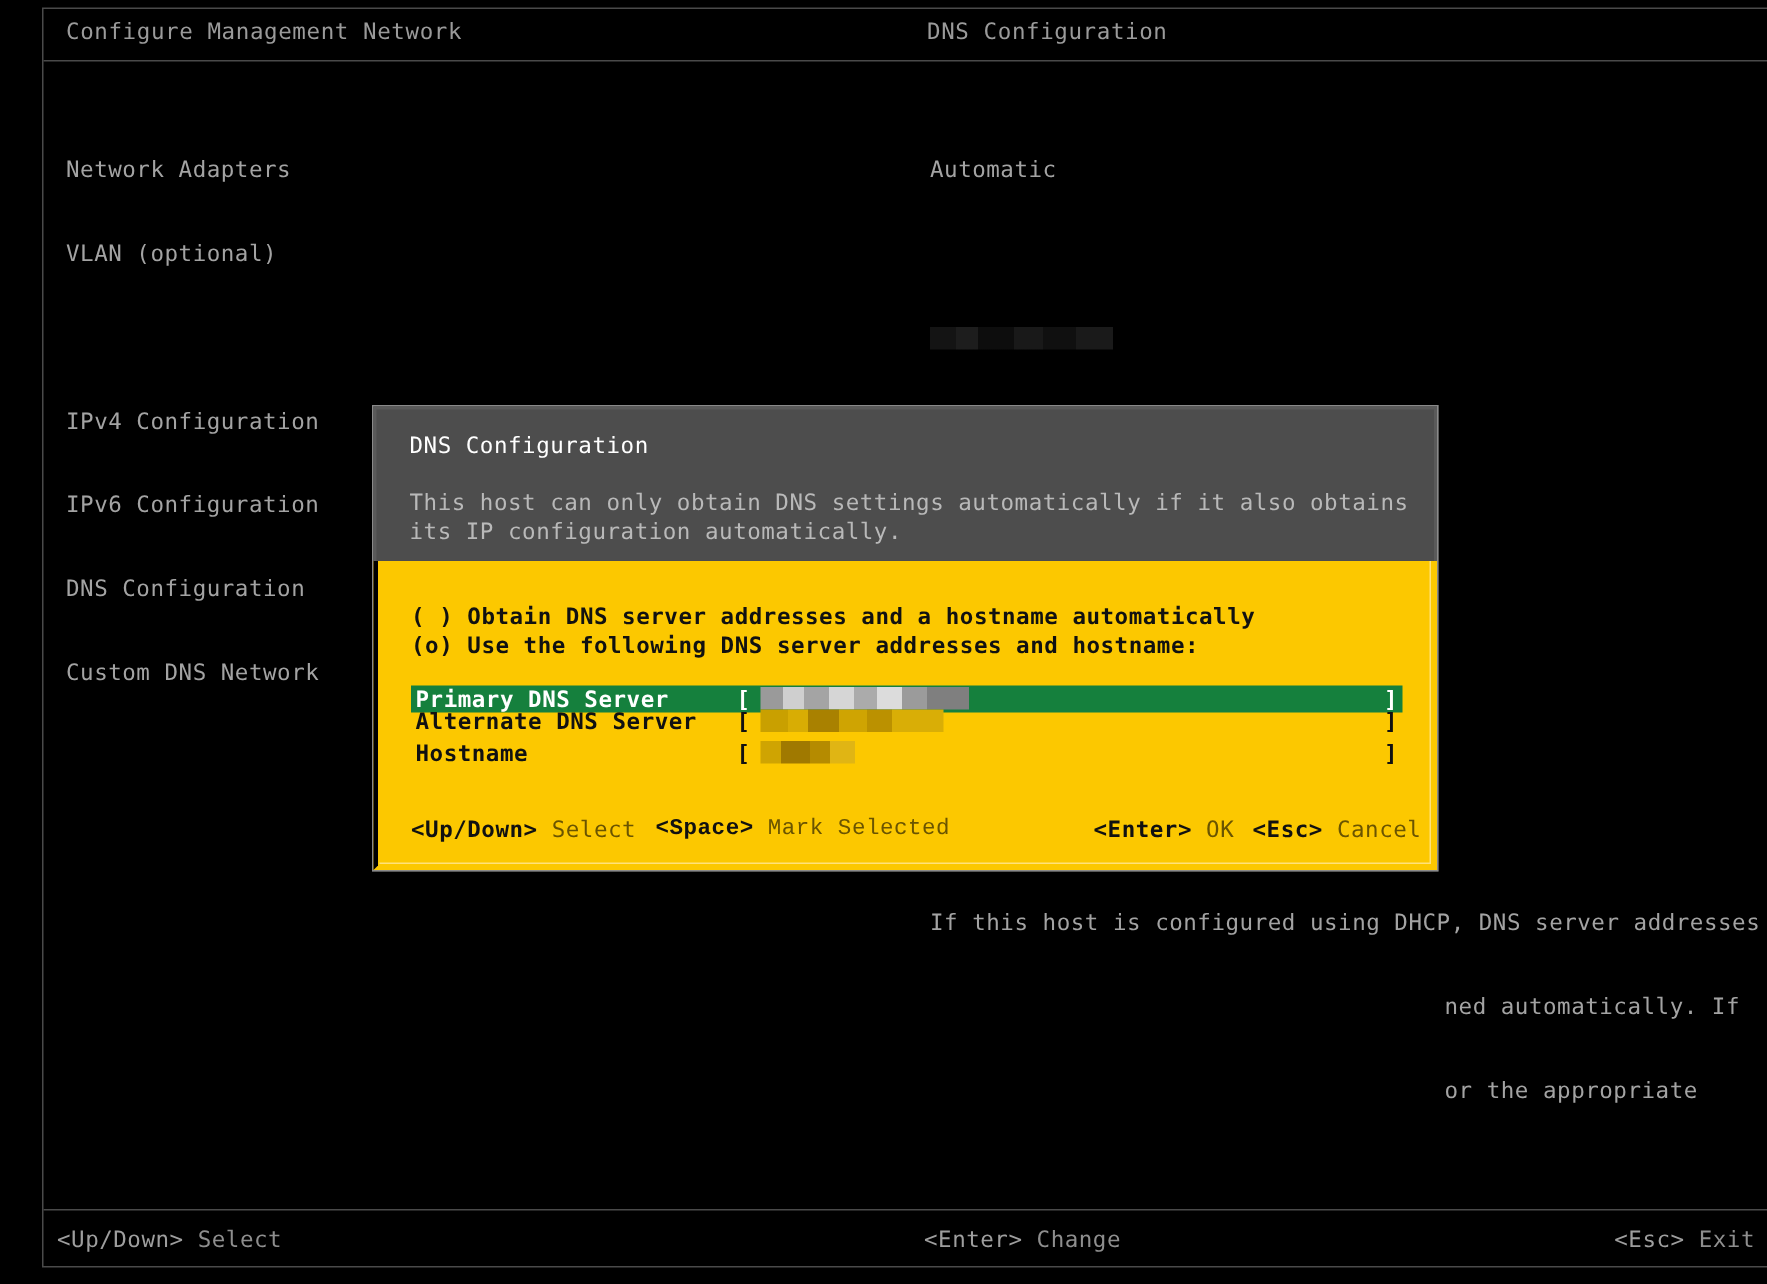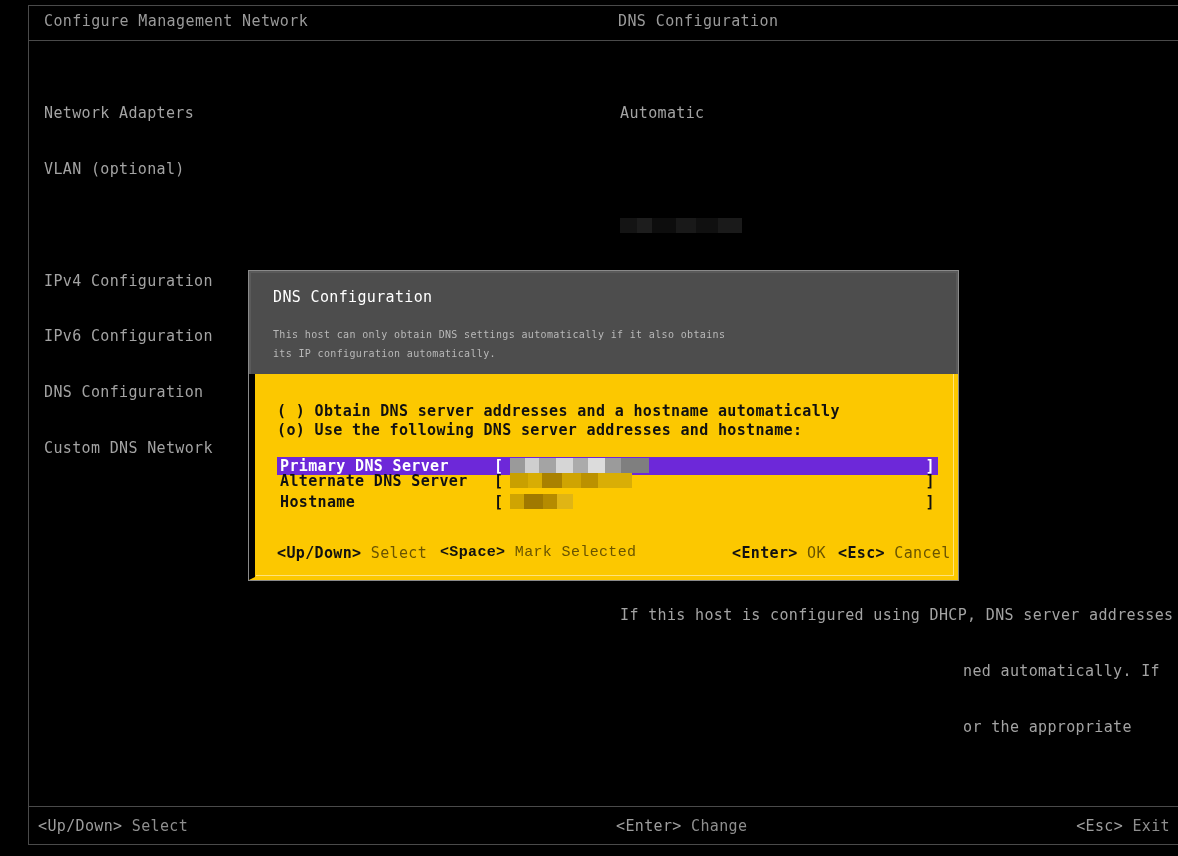--- a/index.html
+++ b/index.html
@@ -132,34 +132,34 @@
     font-size: 15px;
     line-height: 19px;
     color: #ffffff;
     letter-spacing: 0.35px;
     white-space: pre;
   }
   #dlg-msg {
     position: absolute;
     left: 22px;
     top: 53px;
-    font-size: 10px;
+    font-size: 15px;
     line-height: 18.6px;
     color: #b9b9b9;
     letter-spacing: 0.35px;
     white-space: pre;
   }
 
   #dlg-body {
     position: relative;
     height: 206px;
     background: #fcc800;
     box-sizing: border-box;
     border-bottom: 3px solid #fcc800;
-    border-left: 6px solid #000000;
+    border-left: 3px solid #000000;
     border-right: 3px solid #fcc800;
     box-shadow: inset 0 0 0 1px #fcc800;
   }
   #dlg-body::after {
     
     content: "";
     position: absolute;
     left: 1px; right: 1px; top: 0; bottom: 1px;
     border-right: 1px solid #ffe27a;
     border-bottom: 1px solid #ffe27a;
@@ -185,21 +185,21 @@
     left: 22px;
     width: 661px;
     height: 18px;
     font-size: 15px;
     line-height: 18px;
     letter-spacing: 0.35px;
     white-space: pre;
     font-weight: bold;
     color: #111111;
   }
-  #field-0 { top: 83px; background: #6d28d9; color: #ffffff; }
+  #field-0 { top: 83px; background: #15803d; color: #ffffff; }
   #field-1 { top: 98px; }
   #field-2 { top: 119px; }
 
   .fld-label  { position: absolute; left: 3px; top: 0; }
   .fld-open   { position: absolute; left: 217px; top: 0; }
   .fld-close  { position: absolute; right: 3px;  top: 0; }
   .fld-value  { position: absolute; left: 233px; top: 1px; height: 15px; }
 
   
   #field-0 .fld-value {

